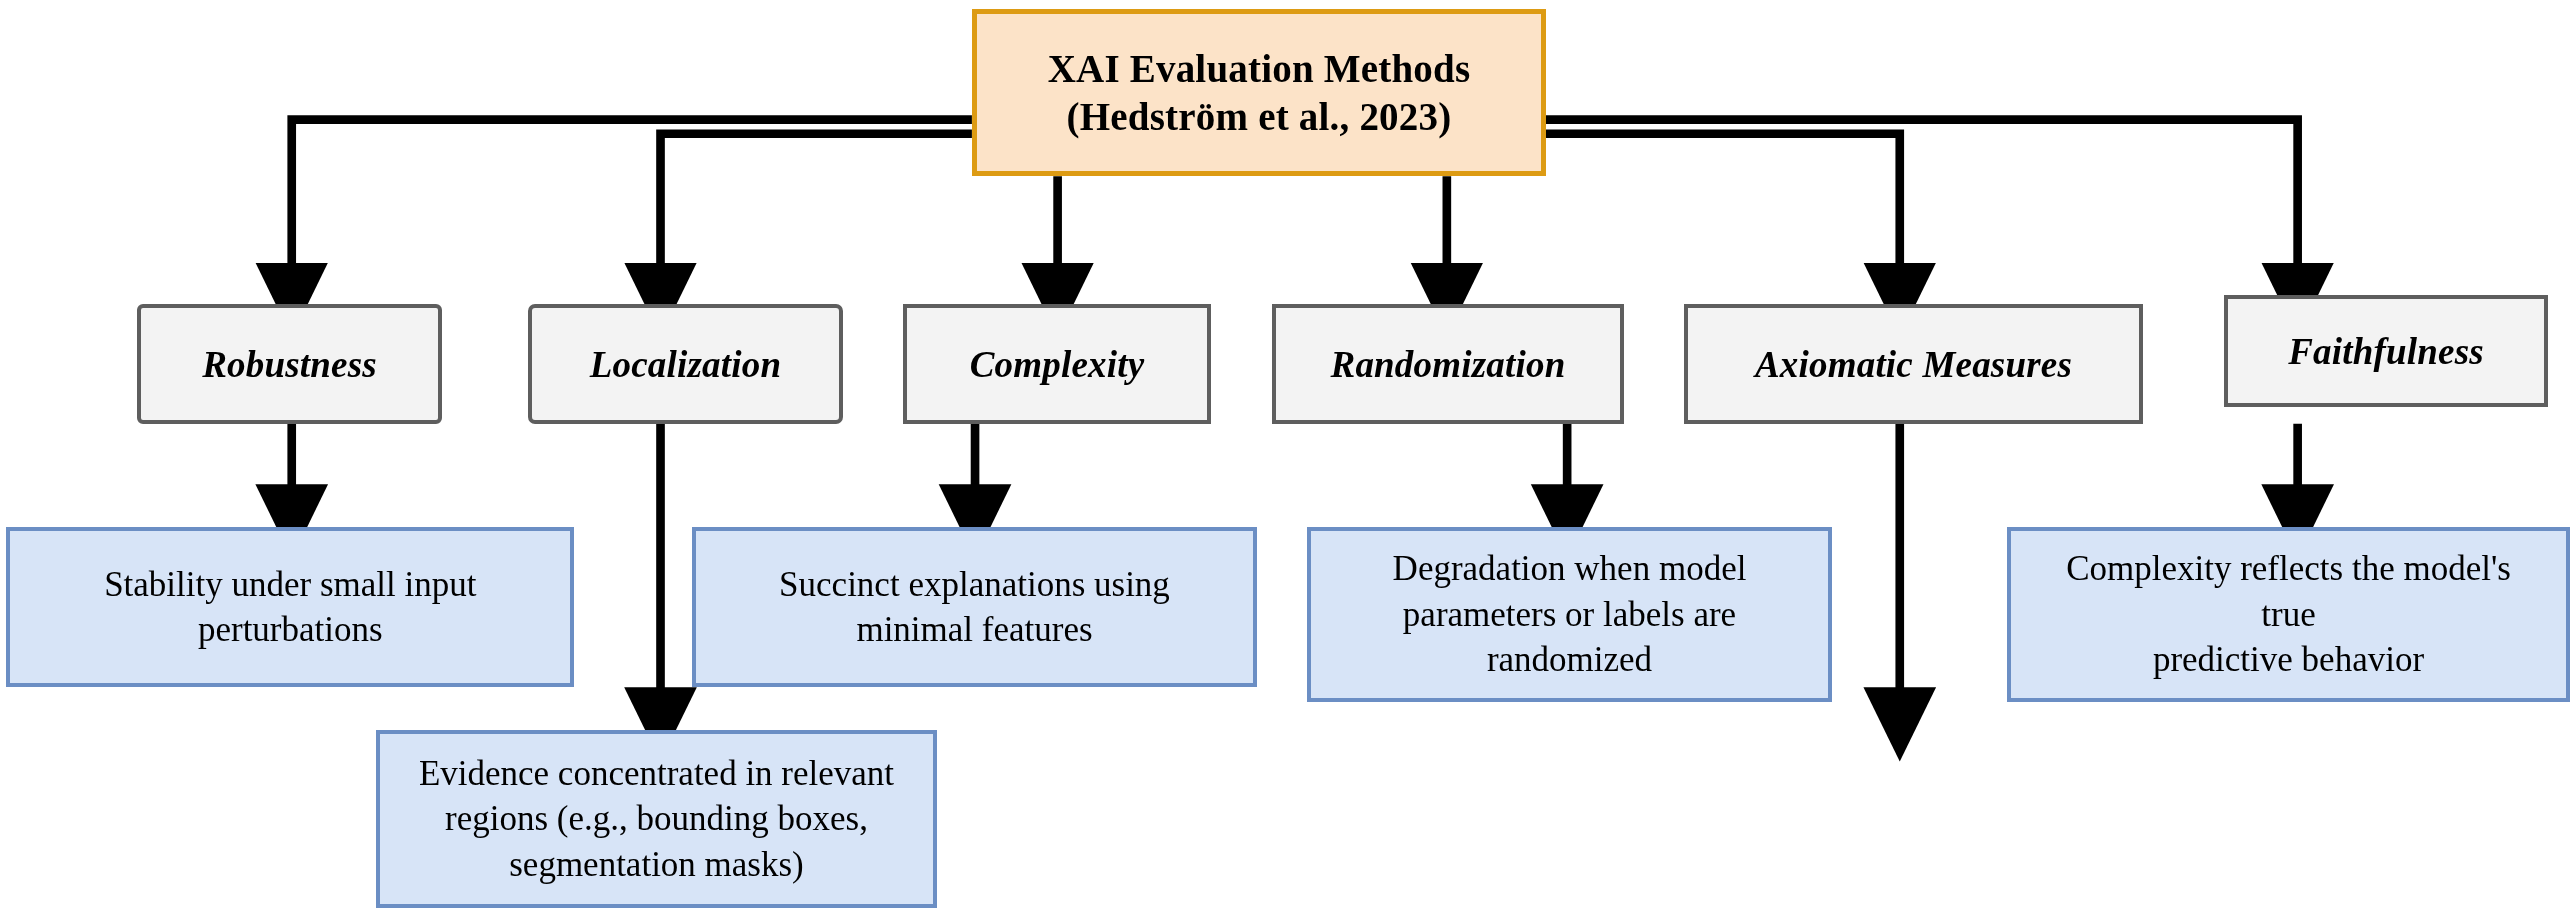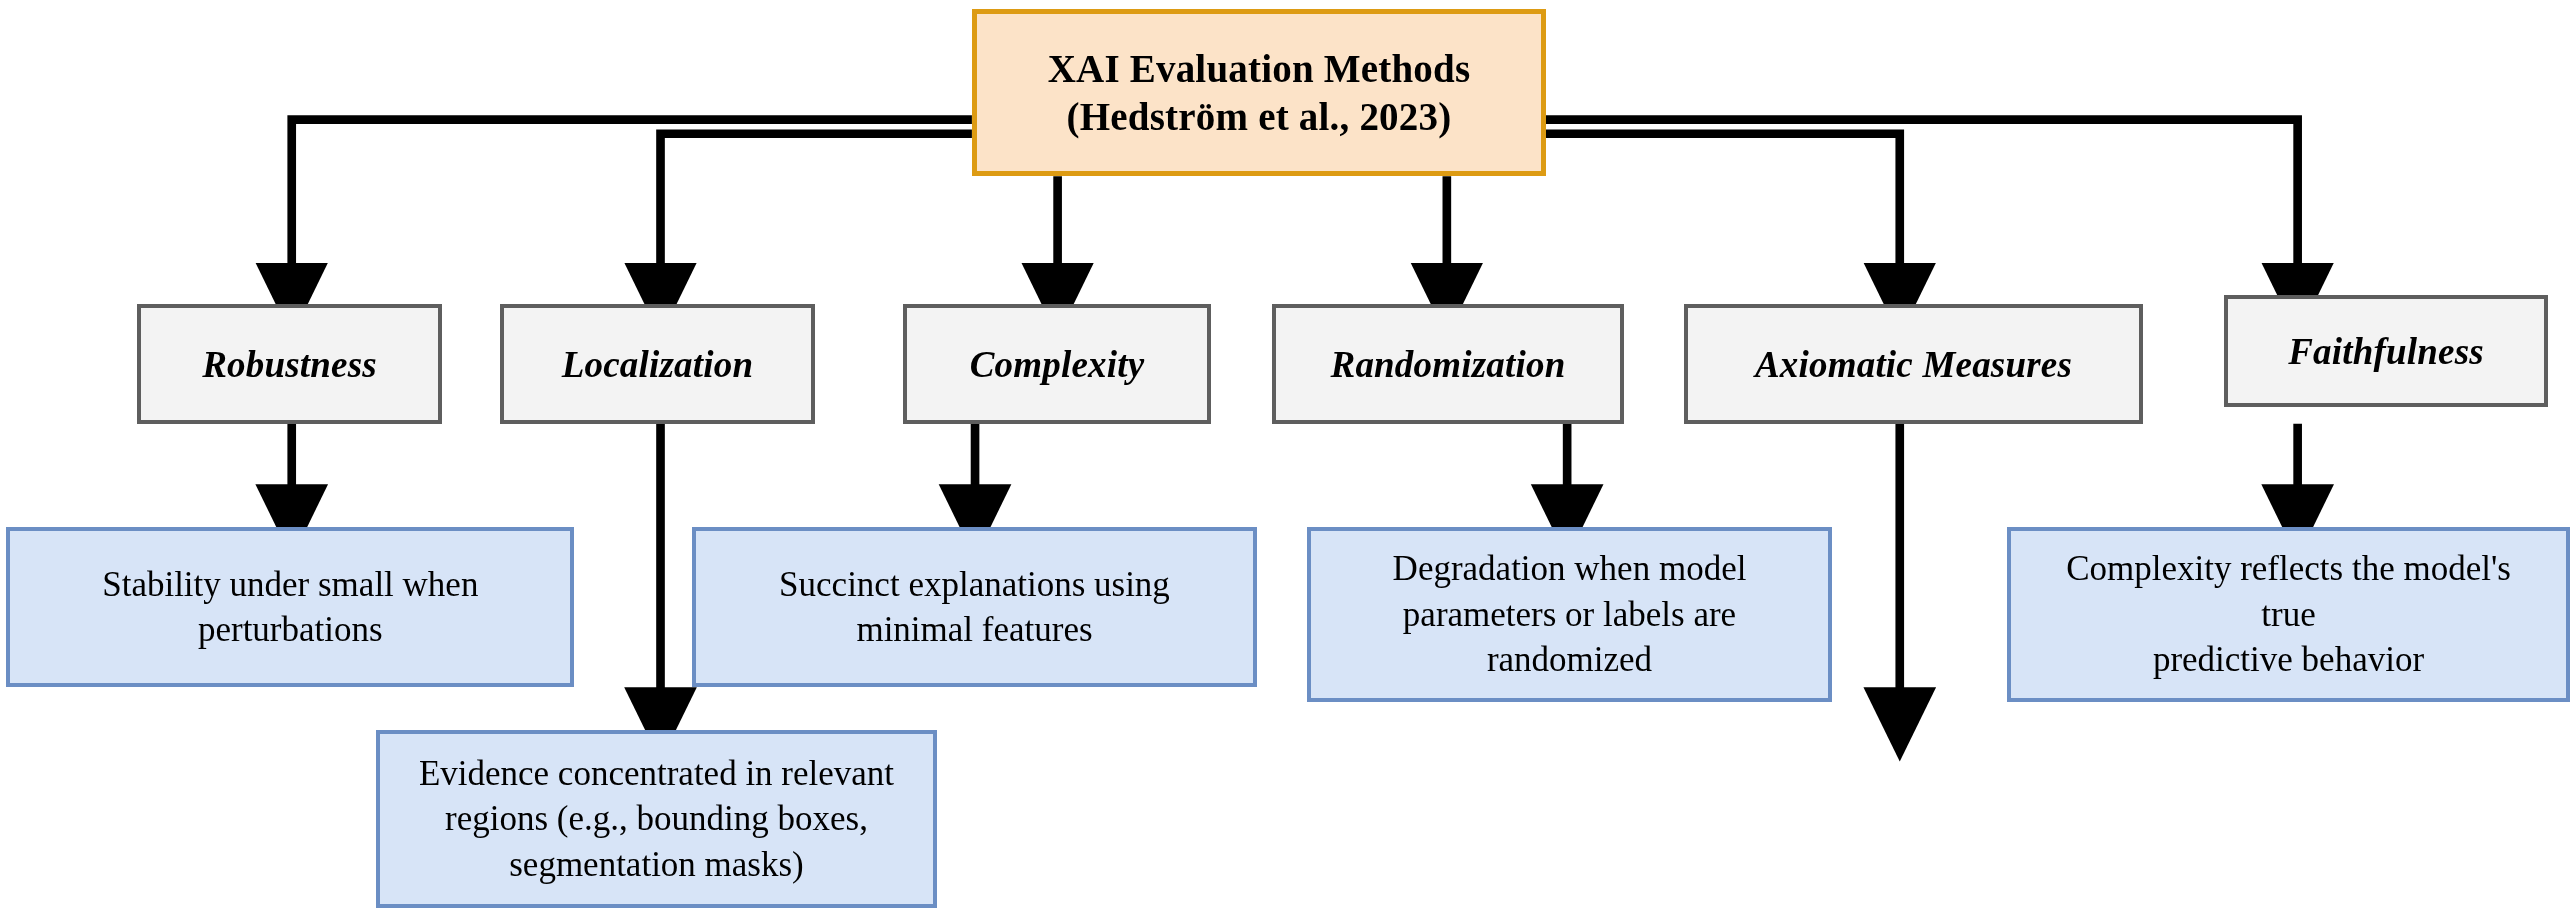--- a/index.html
+++ b/index.html
@@ -99,25 +99,25 @@
     <path d="M 2922 539 L 2922 662" fill="none" stroke="#000000" stroke-width="11" marker-end="url(#arrowhead)"></path>
   </svg>
 
   <div class="node node-root" style="left:972px; top:9.4px; width:574px; height:167px;">
     <div class="node-inner">
       <span class="ln">XAI Evaluation Methods</span>
       <span class="ln">(Hedström et al., 2023)</span>
     </div>
   </div>
 
-  <div class="node node-category" style="left:137px; top:304px; width:305px; height:120px;">
+  <div class="node node-category" style="left:137px; top:304px; width:305px; height:120px;border-radius:6px;">
     <span class="node-inner">Robustness</span>
   </div>
 
-  <div class="node node-category" style="left:500px; top:304px; width:315px; height:120px;">
+  <div class="node node-category" style="left:528px; top:304px; width:315px; height:120px;border-radius:7px;">
     <span class="node-inner">Localization</span>
   </div>
 
   <div class="node node-category" style="left:1272px; top:304px; width:352px; height:120px;">
     <span class="node-inner">Randomization</span>
   </div>
 
   <div class="node node-category" style="left:903px; top:304px; width:308px; height:120px;">
     <span class="node-inner">Complexity</span>
   </div>
@@ -125,21 +125,21 @@
   <div class="node node-category" style="left:1684px; top:304px; width:459px; height:120px;">
     <span class="node-inner">Axiomatic Measures</span>
   </div>
 
   <div class="node node-category" style="left:2224px; top:295px; width:324px; height:112px;">
     <span class="node-inner">Faithfulness</span>
   </div>
 
   <div class="node node-desc" style="left:6.3px; top:527px; width:568px; height:160px;">
     <div class="node-inner">
-      <span class="ln">Stability under small when</span>
+      <span class="ln">Stability under small input</span>
       <span class="ln">perturbations</span>
     </div>
   </div>
 
   <div class="node node-desc" style="left:376px; top:730px; width:561px; height:178px;">
     <div class="node-inner">
       <span class="ln">Evidence concentrated in relevant</span>
       <span class="ln">regions (e.g., bounding boxes,</span>
       <span class="ln">segmentation masks)</span>
     </div>

